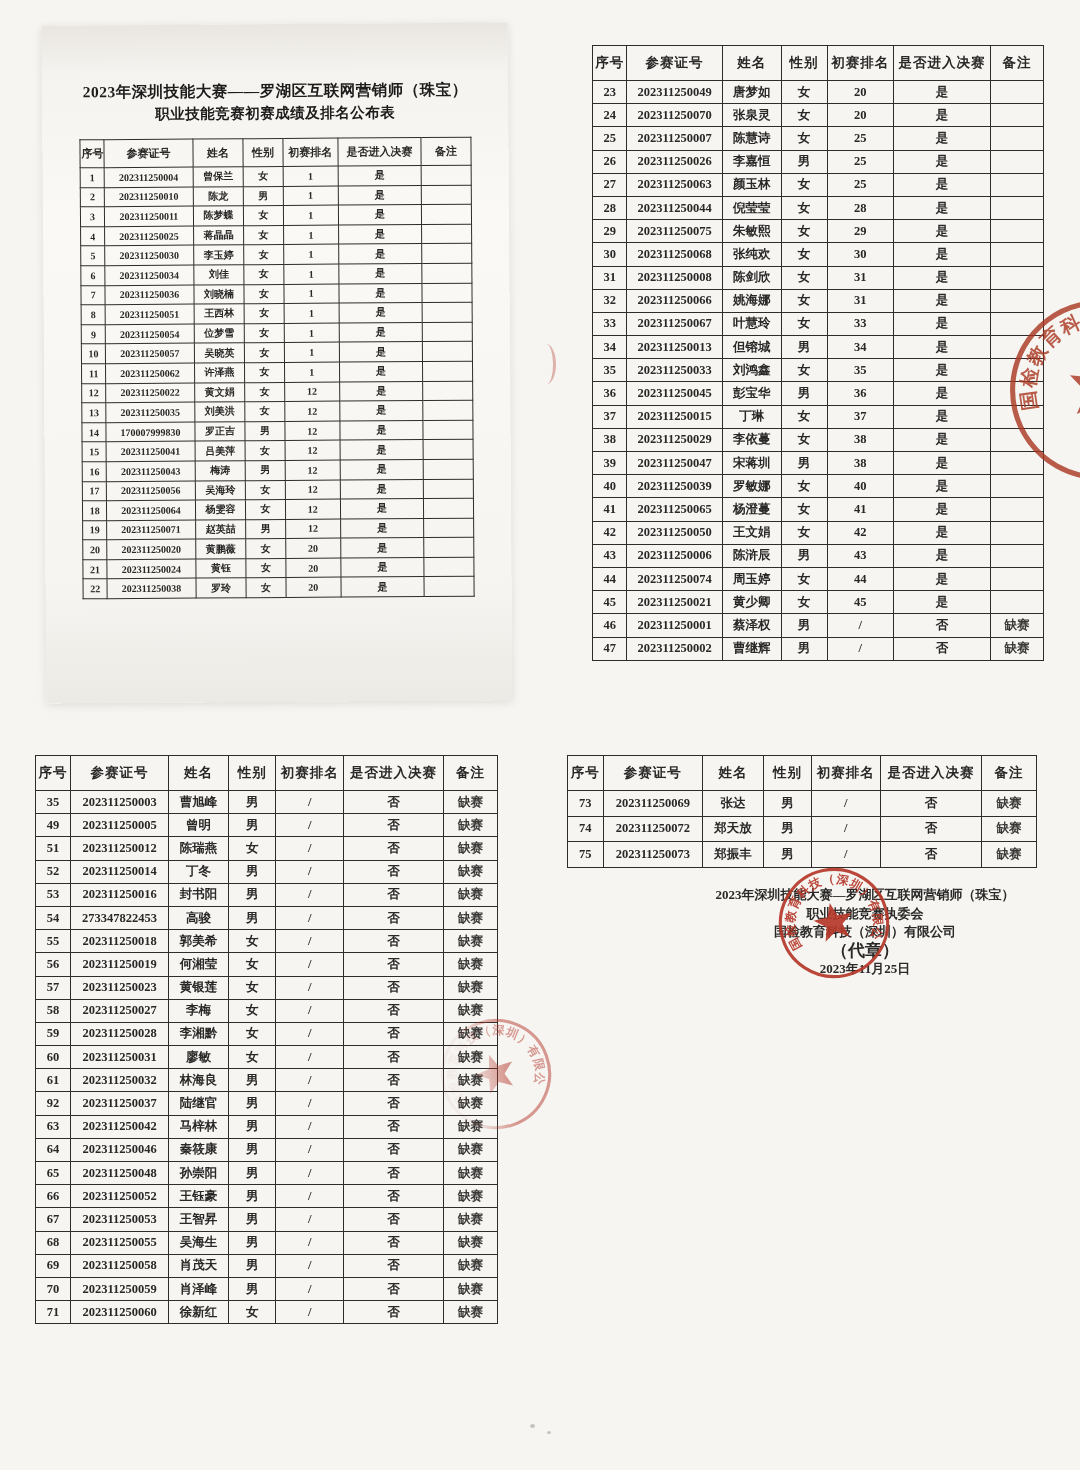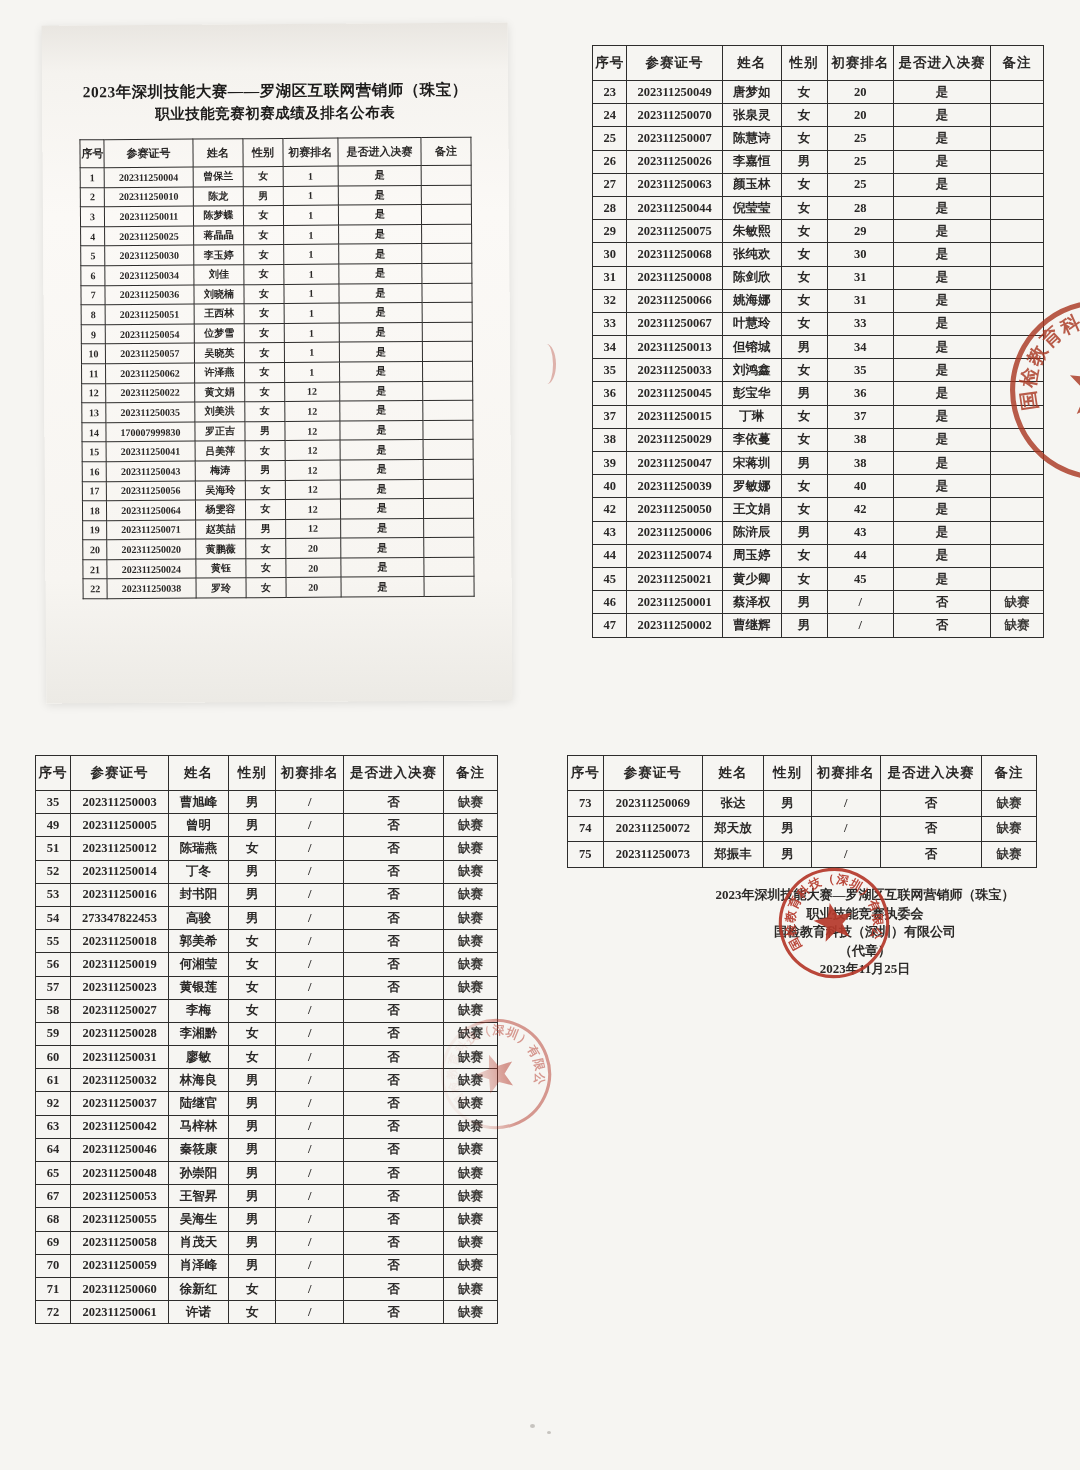--- a/index.html
+++ b/index.html
@@ -56,21 +56,21 @@
   .t-big col.c1{width:7.6%;} .t-big col.c2{width:21.2%;} .t-big col.c3{width:13%;}
   .t-big col.c4{width:10.2%;} .t-big col.c5{width:14.7%;} .t-big col.c6{width:21.6%;}
   .t-big col.c7{width:11.7%;}
 
   
   .signature{
     position:absolute;left:655px;top:886px;width:420px;
     text-align:center;font-weight:700;color:#2b2927;
     font-size:13px;line-height:18.5px;
   }
-  .signature .s4{font-size:13px;}
+  .signature .s4{font-size:17px;}
 
   
   .stamp{position:absolute;pointer-events:none;color:#b5392b;}
   .stamp svg{display:block;}
   .stamp-main{left:777px;top:866px;width:114px;height:114px;opacity:0.92;transform:rotate(-12deg);}
   .stamp-edge{left:1007px;top:297px;width:186px;height:186px;opacity:0.8;transform:rotate(8deg);color:#a9351f;}
   .stamp-p3{
     left:439px;top:1017px;width:114px;height:114px;opacity:0.55;transform:rotate(-20deg);
     -webkit-mask-image:linear-gradient(100deg,rgba(0,0,0,0.10) 28%,rgba(0,0,0,0.9) 58%);
     mask-image:linear-gradient(100deg,rgba(0,0,0,0.10) 28%,rgba(0,0,0,0.9) 58%);
@@ -495,20 +495,29 @@
         <tr>
           <td>40</td>
           <td>202311250039</td>
           <td>罗敏娜</td>
           <td>女</td>
           <td>40</td>
           <td>是</td>
           <td></td>
         </tr>
         <tr>
+          <td>41</td>
+          <td>202311250065</td>
+          <td>杨澄蔓</td>
+          <td>女</td>
+          <td>41</td>
+          <td>是</td>
+          <td></td>
+        </tr>
+        <tr>
           <td>42</td>
           <td>202311250050</td>
           <td>王文娟</td>
           <td>女</td>
           <td>42</td>
           <td>是</td>
           <td></td>
         </tr>
         <tr>
           <td>43</td>
@@ -727,20 +736,29 @@
         <tr>
           <td>65</td>
           <td>202311250048</td>
           <td>孙崇阳</td>
           <td>男</td>
           <td>/</td>
           <td>否</td>
           <td class="note">缺赛</td>
         </tr>
         <tr>
+          <td>66</td>
+          <td>202311250052</td>
+          <td>王钰豪</td>
+          <td>男</td>
+          <td>/</td>
+          <td>否</td>
+          <td class="note">缺赛</td>
+        </tr>
+        <tr>
           <td>67</td>
           <td>202311250053</td>
           <td>王智昇</td>
           <td>男</td>
           <td>/</td>
           <td>否</td>
           <td class="note">缺赛</td>
         </tr>
         <tr>
           <td>68</td>
@@ -766,29 +784,20 @@
           <td>肖泽峰</td>
           <td>男</td>
           <td>/</td>
           <td>否</td>
           <td class="note">缺赛</td>
         </tr>
         <tr>
           <td>71</td>
           <td>202311250060</td>
           <td>徐新红</td>
-          <td>女</td>
-          <td>/</td>
-          <td>否</td>
-          <td class="note">缺赛</td>
-        </tr>
-        <tr>
-          <td>72</td>
-          <td>202311250061</td>
-          <td>许诺</td>
           <td>女</td>
           <td>/</td>
           <td>否</td>
           <td class="note">缺赛</td>
         </tr>
       </tbody>
     </table>
 
   <table class="t4 t-big">
     <colgroup>

